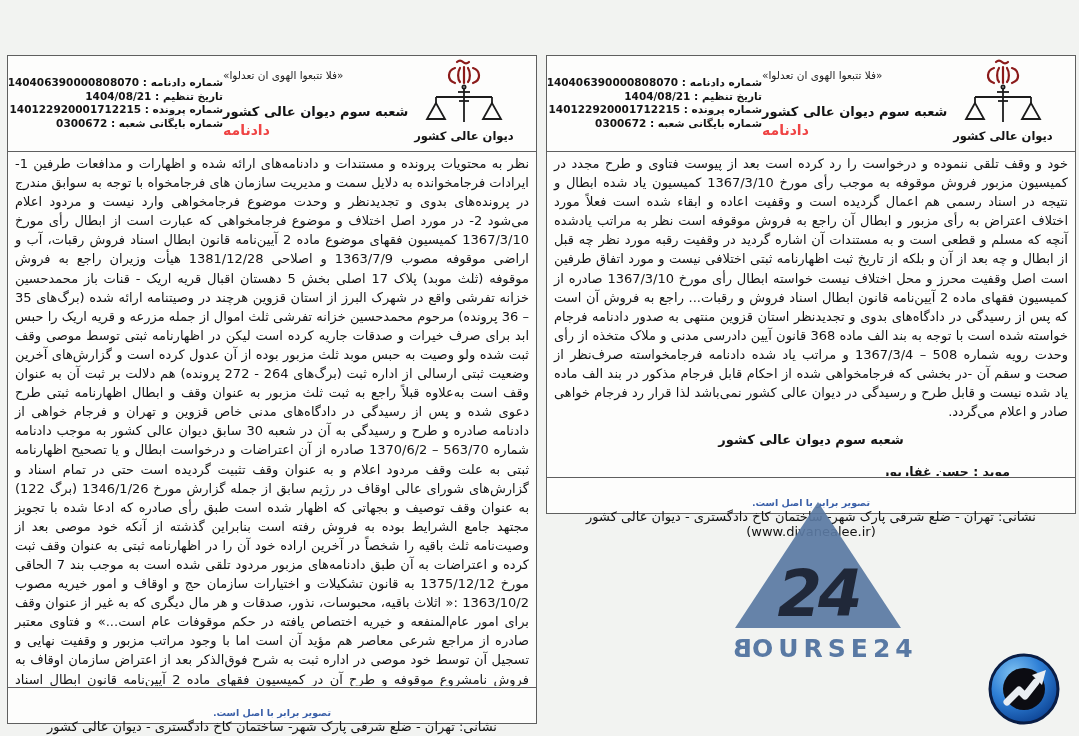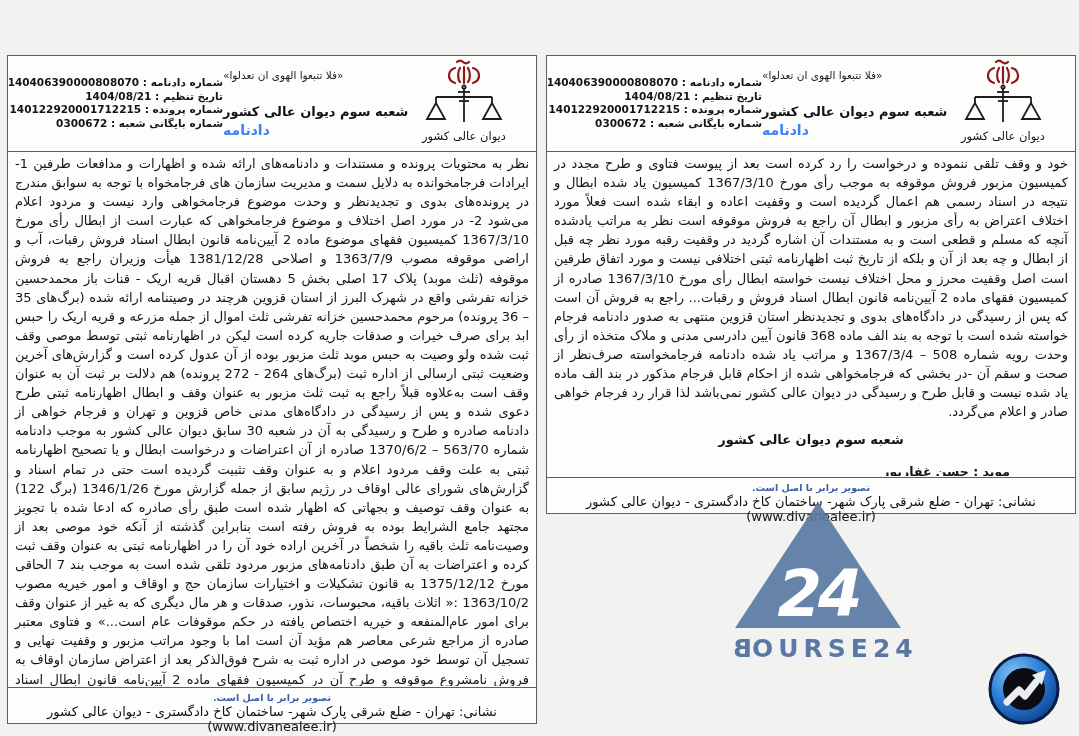--- a/index.html
+++ b/index.html
@@ -17,51 +17,51 @@
 
   
   .page-header{position:absolute;top:0;left:0;right:0;height:95px;border-bottom:1.5px solid #5f5f5f;}
   .hdr-numbers{
     position:absolute;left:10px;top:20px;width:205px;direction:rtl;text-align:right;
     font-size:10.5px;font-weight:bold;line-height:13.5px;white-space:nowrap;
   }
   .hdr-center{position:absolute;left:215px;right:125px;top:13px;text-align:left;direction:rtl;}
   .verse{font-size:10.5px;color:#222;}
   .branch{font-weight:bold;font-size:13px;margin-top:23px;}
-  .doctype{font-weight:bold;font-size:14px;color:#3b82f6;margin-top:3px;}
+  .doctype{font-weight:bold;font-size:14px;color:#ef4444;margin-top:3px;}
   .hdr-emblem{position:absolute;right:22px;top:3px;width:100px;text-align:center;}
-  .emblem-caption{font-size:11.5px;font-weight:normal;margin-top:-2px;}
+  .emblem-caption{font-size:11.5px;font-weight:bold;margin-top:-2px;}
 
   
   .page-body{
     position:absolute;top:96px;bottom:37px;left:0;right:0;overflow:hidden;
     padding:2px 7px;direction:rtl;text-align:justify;
     font-size:13px;line-height:19.1px;
   }
   .branch-title{text-align:center;font-weight:bold;font-size:13px;margin-top:9px;}
   .signature-row{display:flex;direction:rtl;gap:72px;padding-right:58px;font-weight:bold;font-size:12.5px;margin-top:13px;}
 
   
   .page-footer{
     position:absolute;bottom:0;left:0;right:0;height:36px;border-top:1.5px solid #5f5f5f;
-    text-align:center;direction:rtl;padding-top:3px;box-sizing:border-box;
+    text-align:center;direction:rtl;padding-top:18px;box-sizing:border-box;
   }
   .footer-line1{color:#3a5fa8;font-size:9.5px;font-weight:bold;line-height:13px;}
   .footer-line2{color:#111;font-size:13px;font-weight:normal;line-height:15px;}
 
   
   .watermark{position:absolute;left:728px;top:502px;width:180px;text-align:center;opacity:.92;}
   .wm-triangle{
     width:166px;height:126px;margin:0 auto;position:relative;
     background:#5b7aa3;
     -webkit-clip-path:polygon(50% 0,0 100%,100% 100%);
     clip-path:polygon(50% 0,0 100%,100% 100%);
   }
   .wm-24{
-    position:absolute;bottom:2px;left:0;right:0;color:#ffffff;font-weight:bold;
+    position:absolute;bottom:2px;left:0;right:0;color:#0f172a;font-weight:bold;
     font-size:64px;line-height:1;font-style:italic;letter-spacing:-4px;
   }
   .wm-brand{
     margin-top:6px;color:#4d6f9e;font-weight:bold;font-size:25px;letter-spacing:5px;white-space:nowrap;
   }
   .wm-brand .flip{display:inline-block;transform:scaleX(-1);}
 
   
   .badge{position:absolute;left:984px;top:651px;width:80px;height:80px;}
 </style>

